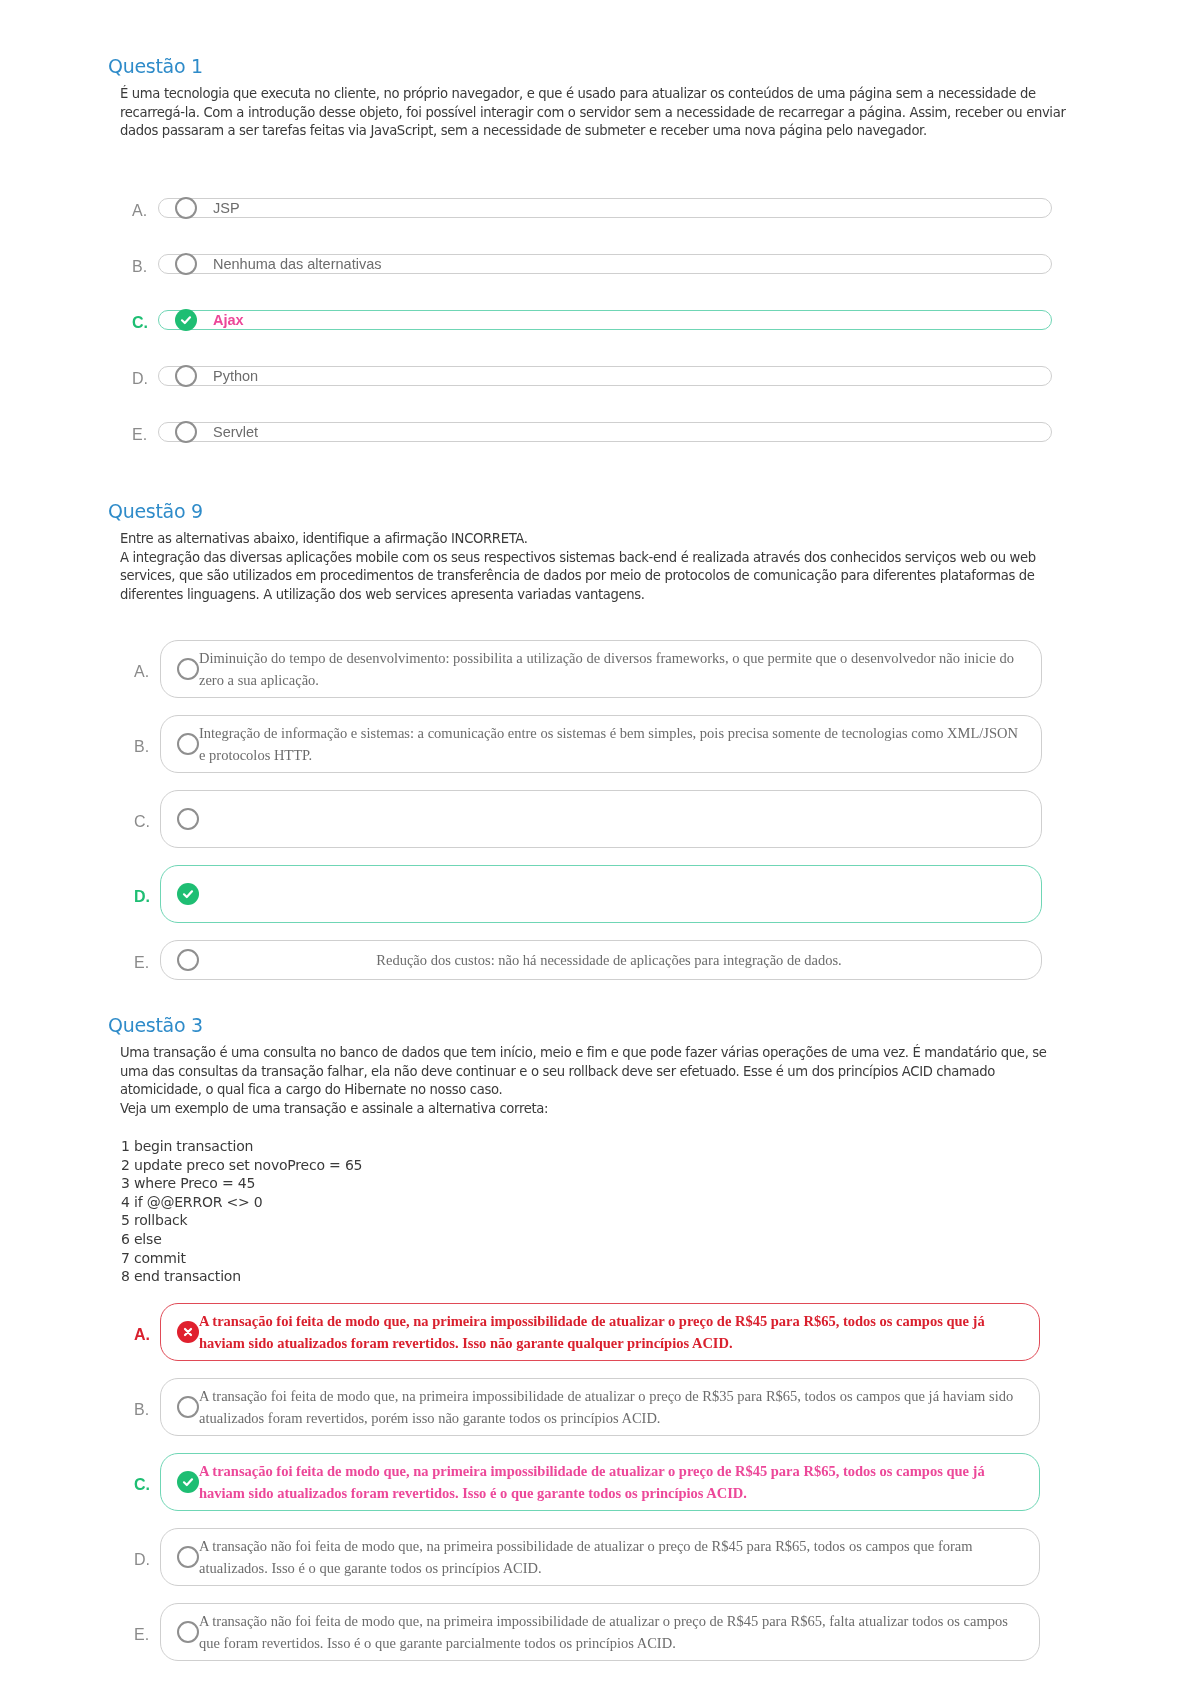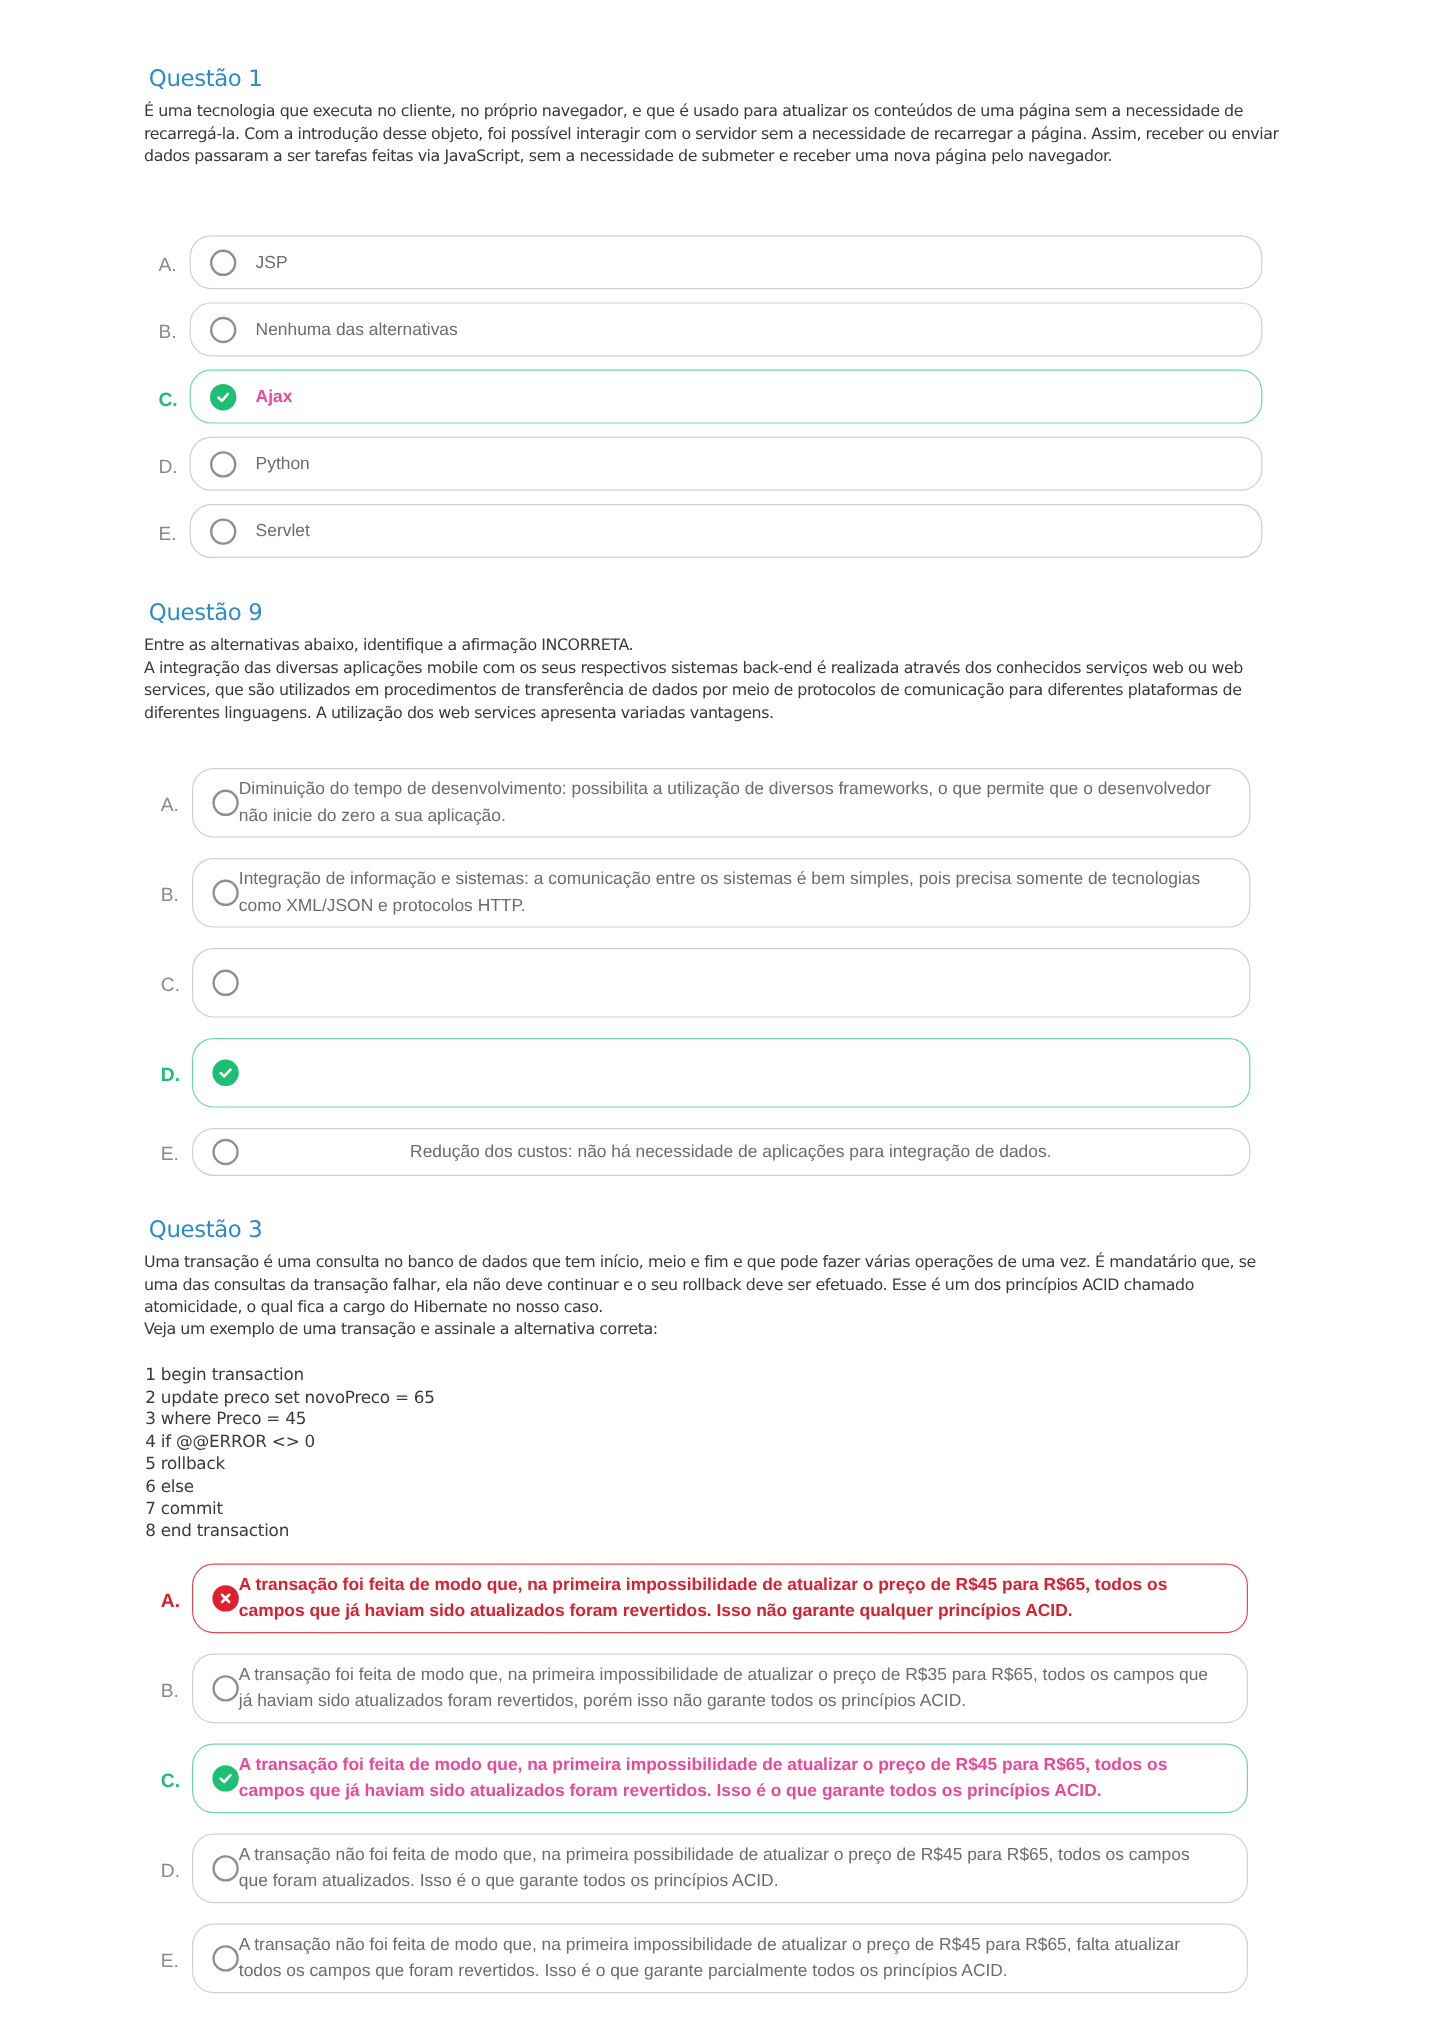--- a/index.html
+++ b/index.html
@@ -1,38 +1,38 @@
 <!DOCTYPE html>
 <html><head>
 <meta charset="utf-8">
 <style>
   html, body { margin: 0; padding: 0; background: #ffffff; }
   body { width: 1191px; height: 1684px; position: relative; overflow: hidden; font-family: "Liberation Sans", sans-serif; }
-  .q-title { position: absolute; left: 124px; font-family: "DejaVu Sans", sans-serif; font-size: 19px; color: #2e8bc9; font-weight: normal; letter-spacing: -0.3px; }
+  .q-title { position: absolute; left: 108px; font-family: "DejaVu Sans", sans-serif; font-size: 19px; color: #2e8bc9; font-weight: normal; letter-spacing: -0.3px; }
   .q-body { position: absolute; left: 120px; width: 960px; font-family: "DejaVu Sans", sans-serif; font-size: 13.2px; line-height: 18.5px; color: #3a3a3a; letter-spacing: -0.35px; }
   .code { position: absolute; left: 121px; font-family: "DejaVu Sans", sans-serif; font-size: 14px; line-height: 18.6px; color: #3a3a3a; letter-spacing: -0.2px; }
   .code div { white-space: pre; }
   .opt { position: absolute; display: flex; align-items: center; }
   .opt-letter { width: 38px; font-size: 16px; color: #8a8a8a; text-align: left; padding-left: 12px; box-sizing: border-box; margin-top: 6px; }
   .opt-box { flex: 1; border: 1.5px solid #cfcfcf; border-radius: 18px; display: flex; align-items: center; box-sizing: border-box; background: #fff; }
   .opt-icon { width: 22px; height: 22px; border-radius: 50%; box-sizing: border-box; flex: 0 0 22px; display: flex; align-items: center; justify-content: center; }
   .radio { border: 2px solid #8f8f8f; }
   .ok { background: #1ebe73; }
   .bad { background: #e0202e; }
   .opt-text { font-size: 14.5px; color: #6c6c6c; line-height: 22px; }
   .correct .opt-box { border-color: #6fd6b5; }
   .correct .opt-letter { color: #1ebe73; font-weight: bold; }
   .correct .opt-text { color: #ec4899; font-weight: bold; }
   .wrong .opt-box { border-color: #e04a56; }
   .wrong .opt-letter { color: #d9202e; font-weight: bold; }
   .wrong .opt-text { color: #d9202e; font-weight: bold; }
-  .q1 .opt-box { height: 45px; padding-left: 16px; }
+  .q1 .opt-box { height: 20px; padding-left: 16px; }
   .q1 .opt-text { margin-left: 16px; }
   .q23 .opt-box { height: 58px; padding-left: 16px; }
-  .q23 .opt-text { margin-left: 0; width: 820px; }
+  .q23 .opt-text { margin-left: 0; width: 820px; font-family: Liberation Serif, serif; }
 </style>
 </head>
 <body>
 
 <div class="q-title" style="top:55px;">Questão 1</div>
 <div class="q-body" style="top:85px;">É uma tecnologia que executa no cliente, no próprio navegador, e que é usado para atualizar os conteúdos de uma página sem a necessidade de recarregá-la. Com a introdução desse objeto, foi possível interagir com o servidor sem a necessidade de recarregar a página. Assim, receber ou enviar dados passaram a ser tarefas feitas via JavaScript, sem a necessidade de submeter e receber uma nova página pelo navegador.</div>
 
 <div class="q1">
   <div class="opt" style="left:120px; top:196px; width:932px;">
     <span class="opt-letter">A.</span>

